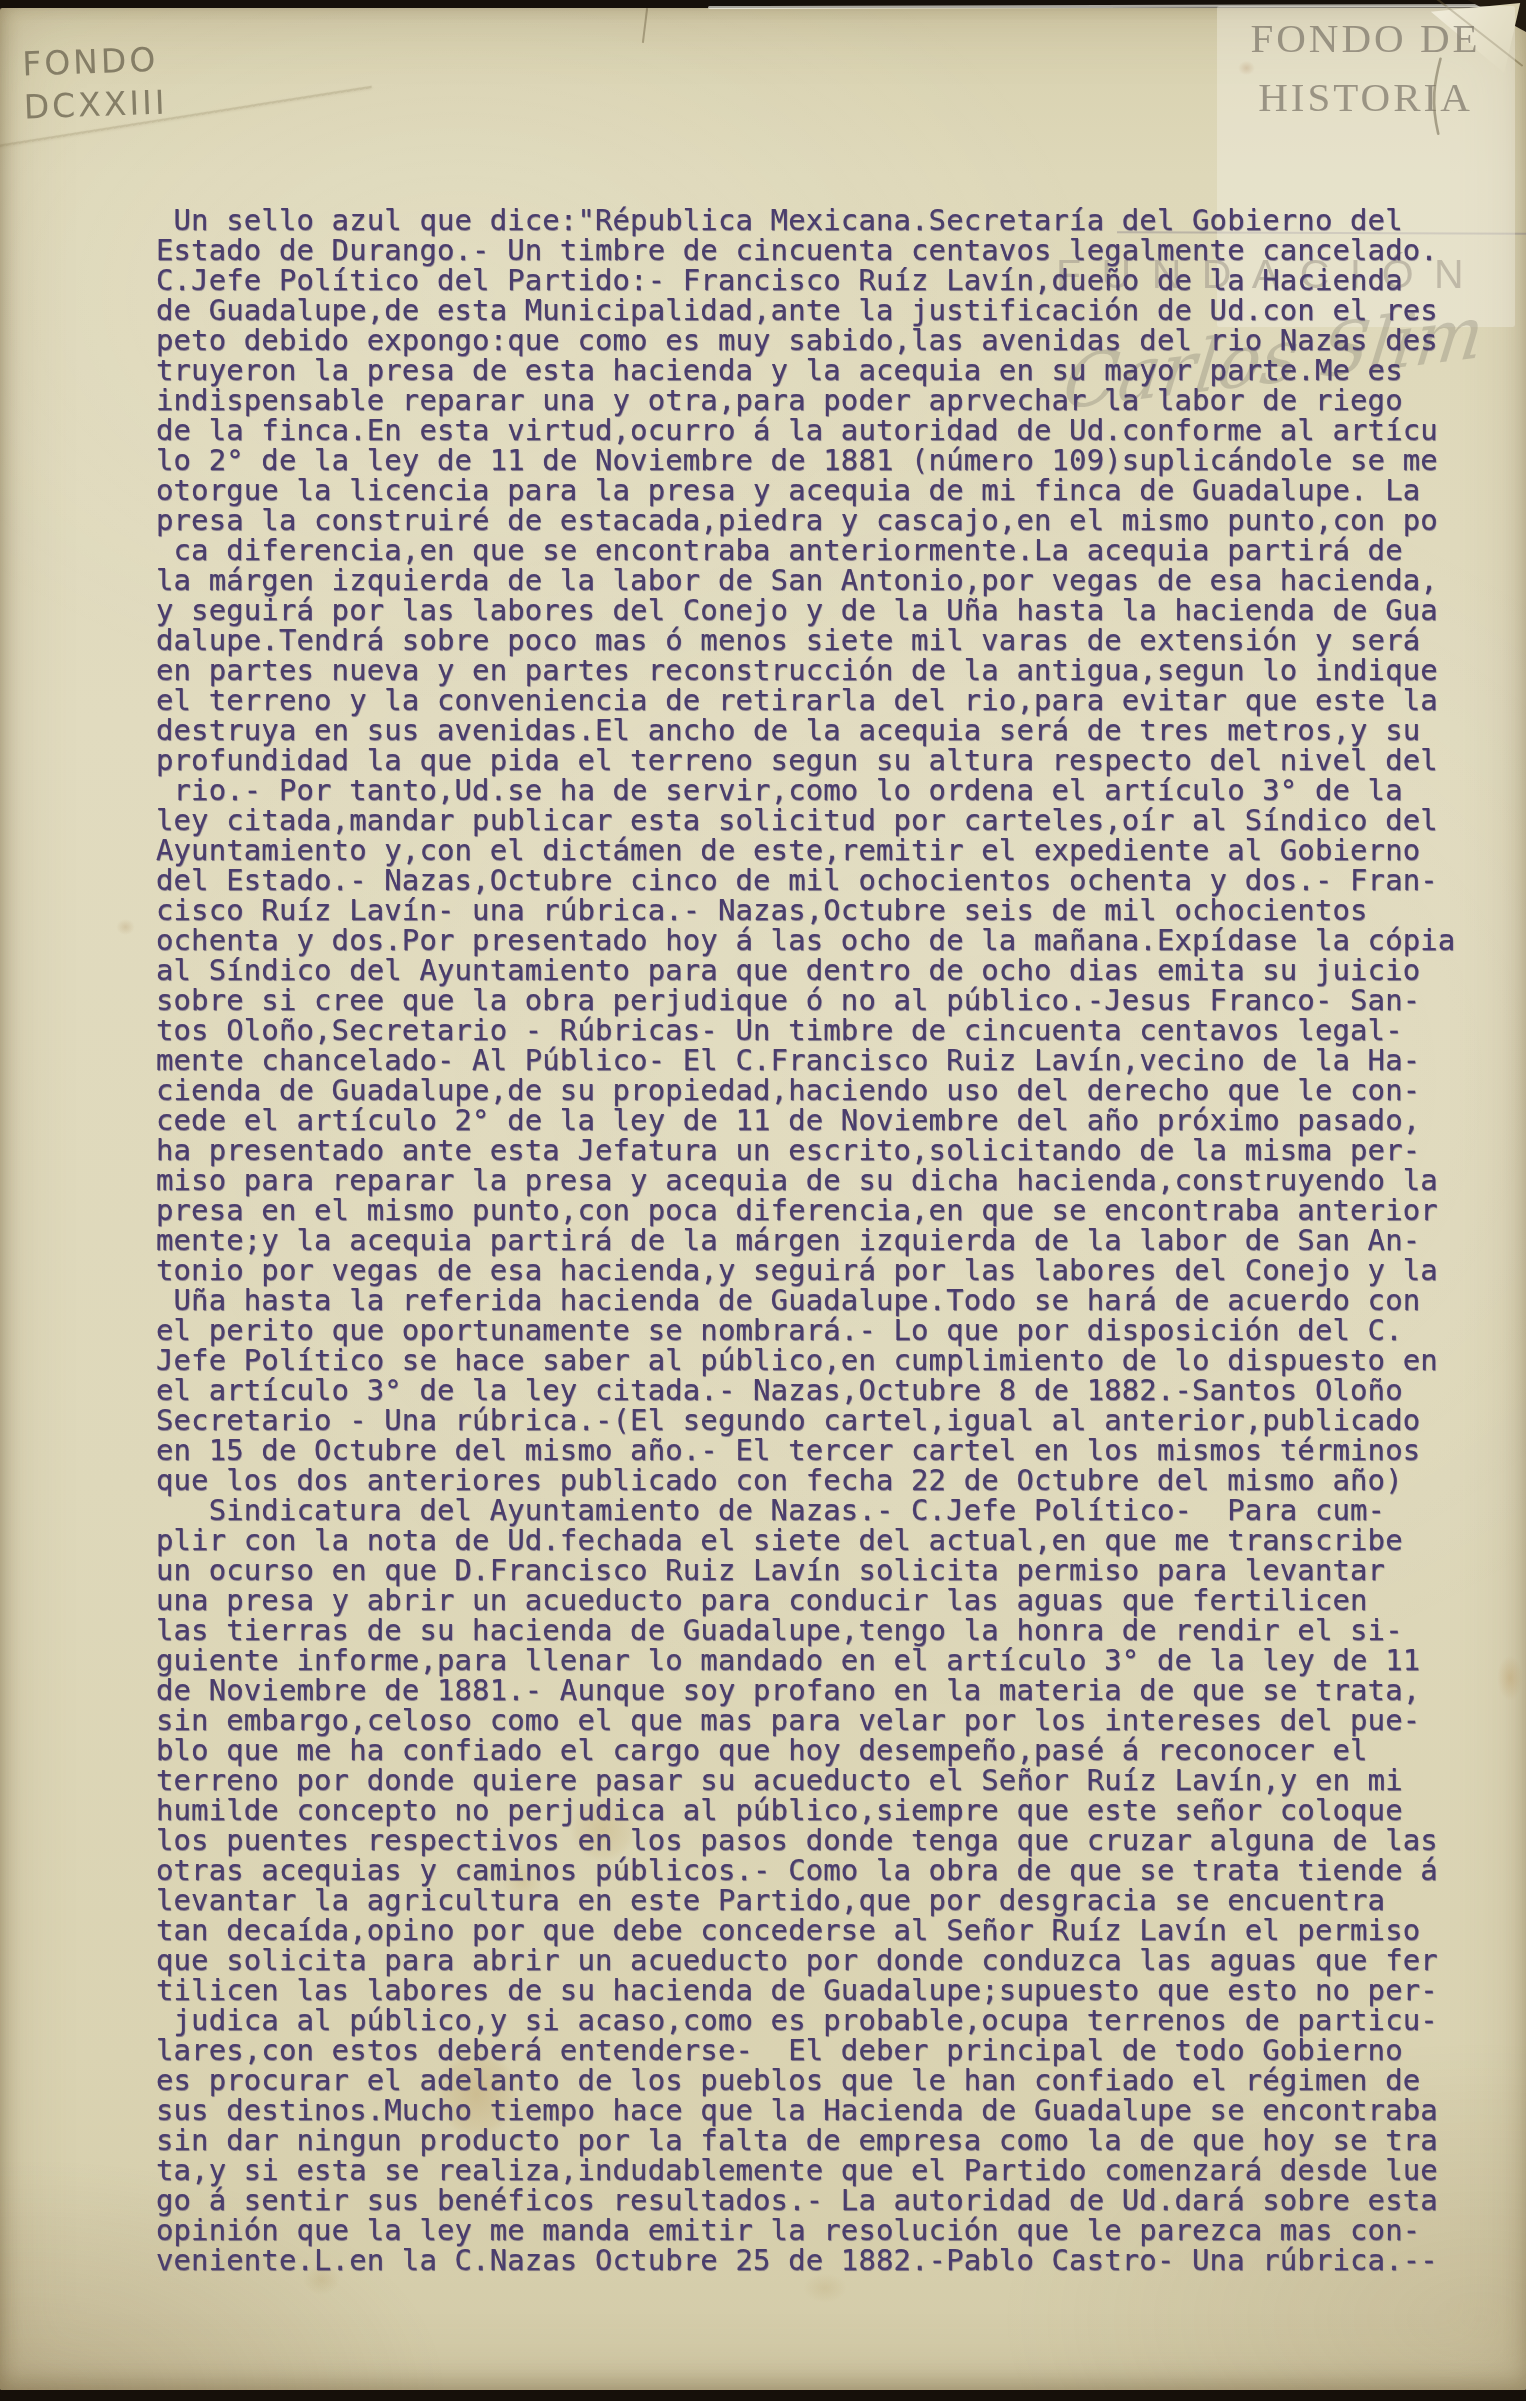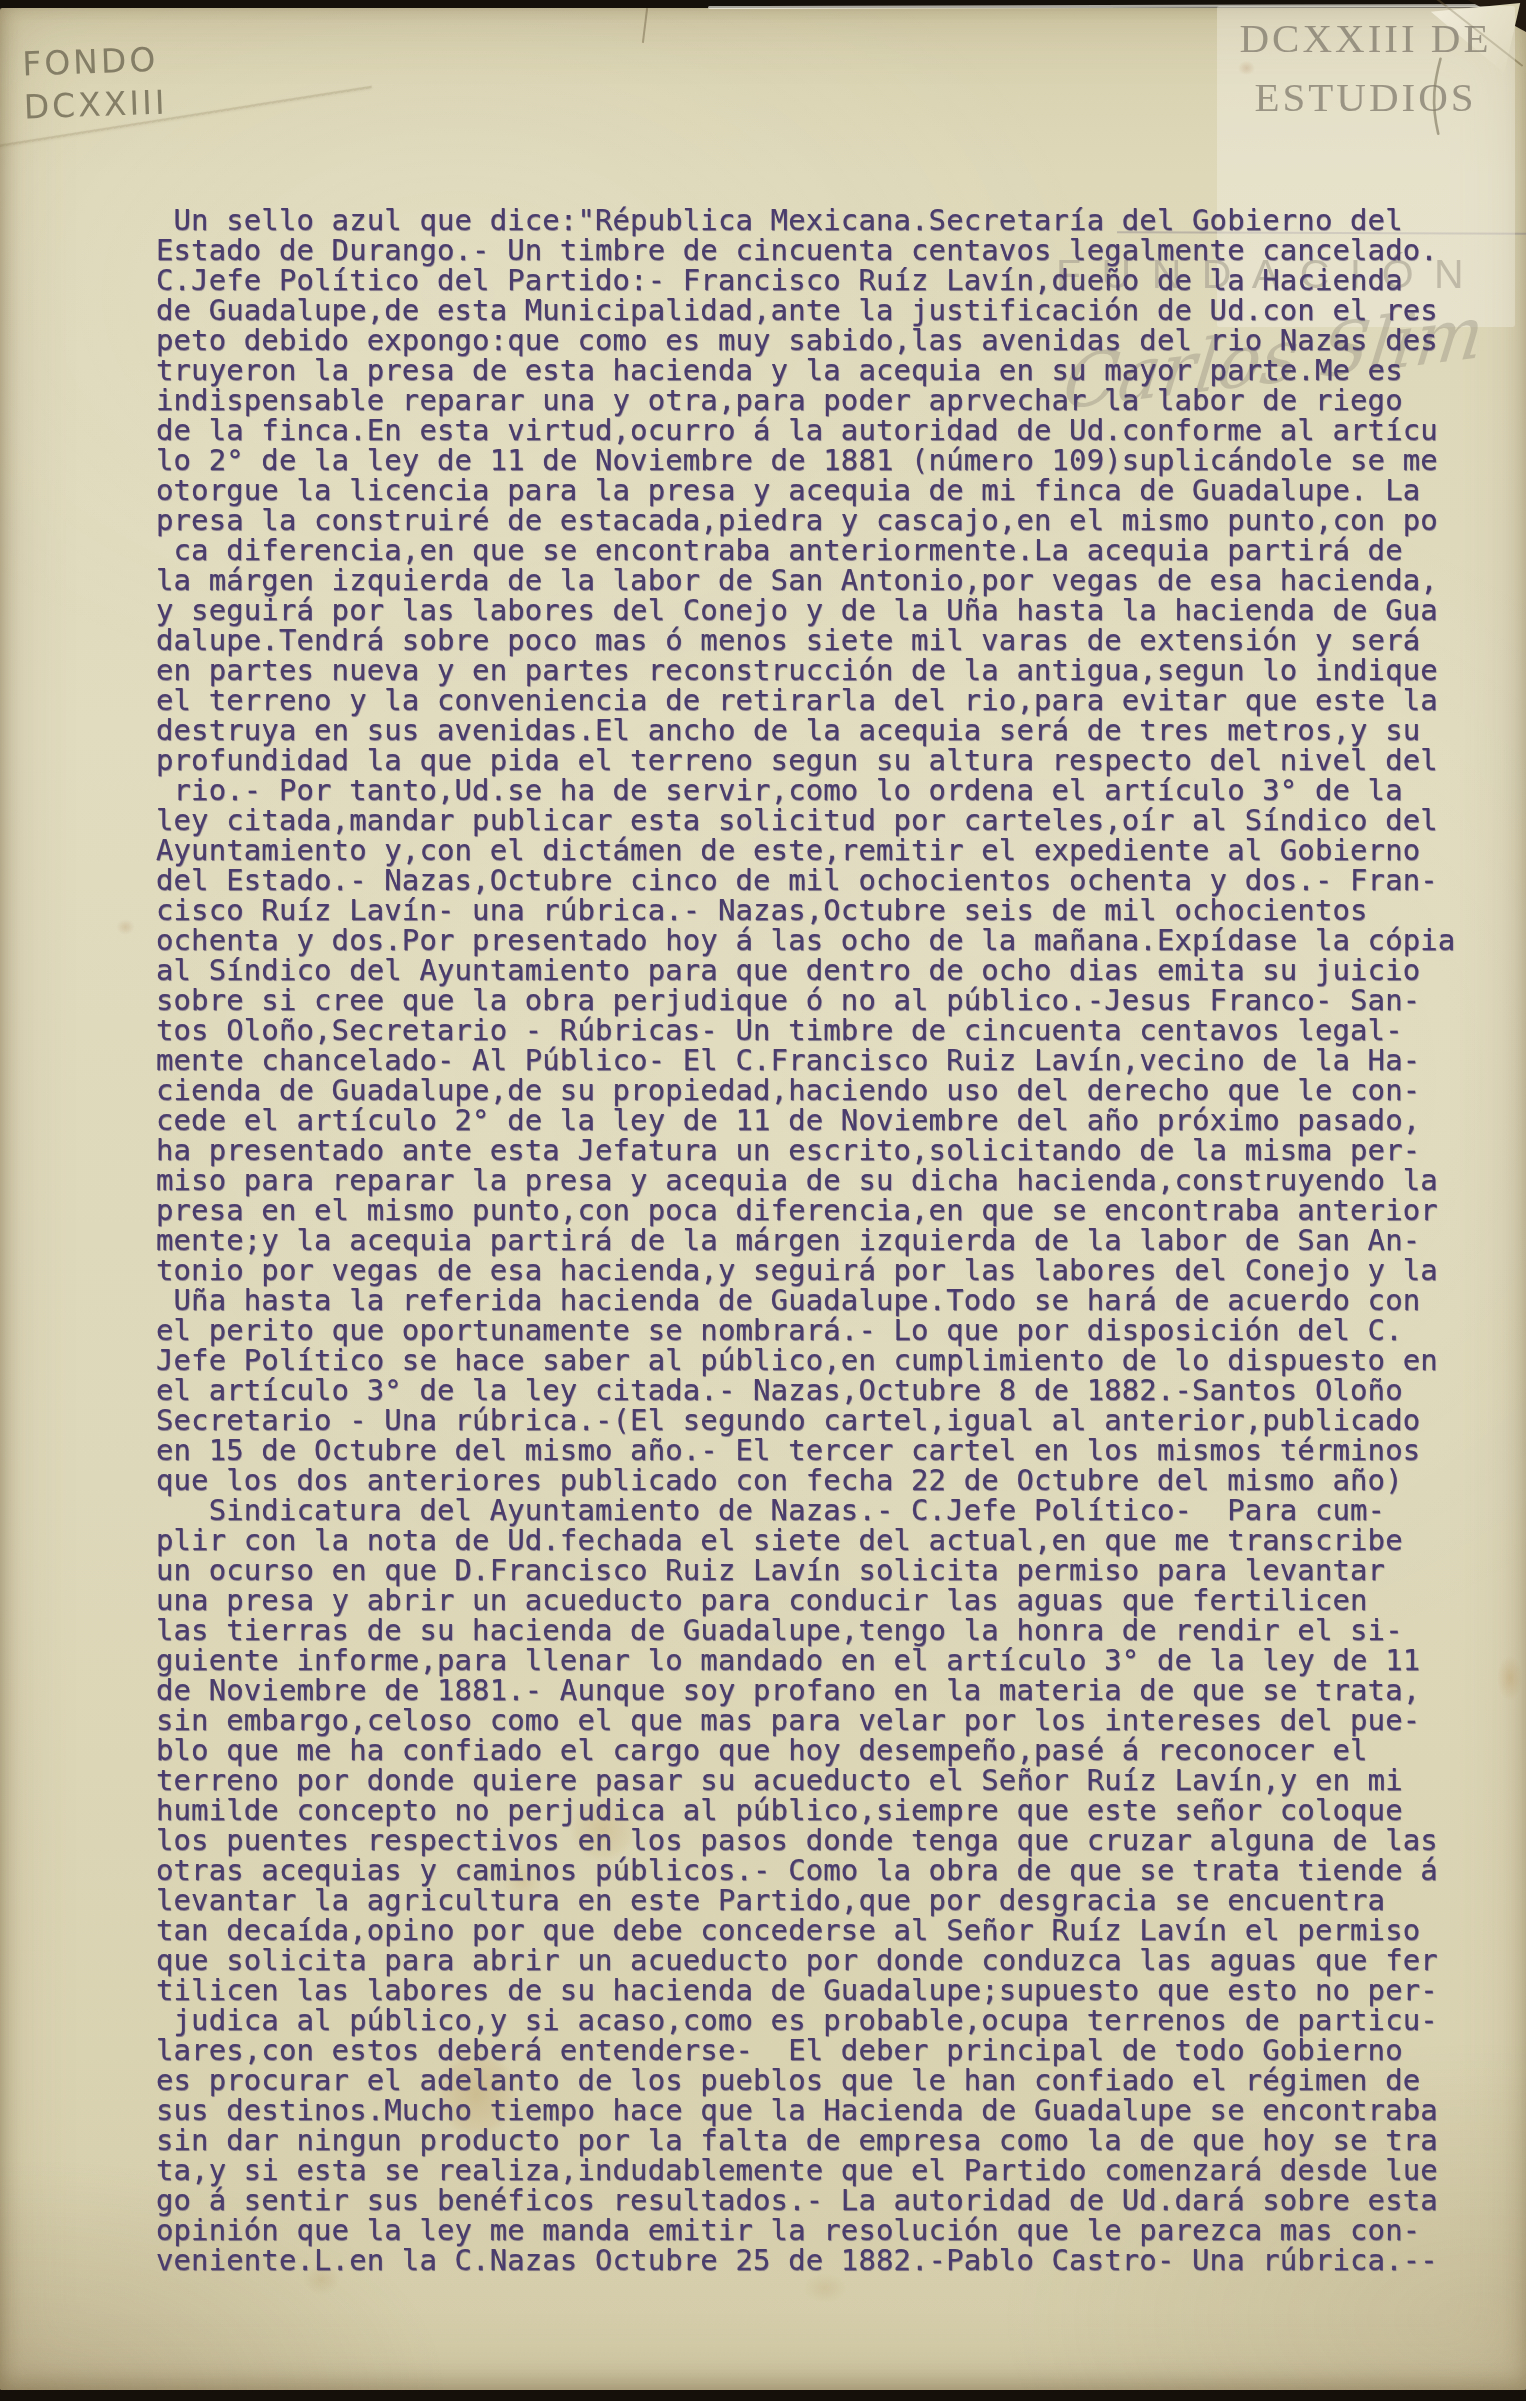--- a/index.html
+++ b/index.html
@@ -79,22 +79,22 @@
 <div class="stain s2"></div>
 <div class="stain s3"></div>
 <div class="stain s4"></div>
 <div class="stain s5"></div>
 <div class="stain s6"></div>
 <div class="stain s7"></div>
 <div class="stain s8"></div>
 
 <div class="wm-band"></div>
 <div class="wm-text">
-  <div>DCXXIII DE</div>
-  <div>ESTUDIOS</div>
+  <div>FONDO DE</div>
+  <div>HISTORIA</div>
 </div>
 <div class="wm-fundacion">FUNDACIÓN</div>
 <div class="wm-signature">Carlos Slim</div>
 
 <div class="fond-note">FONDO
 DCXXIII</div>
 
 <svg class="pencil-stroke" width="33" height="84" viewBox="0 0 44 110">
   <path d="M26 4 C18 34, 13 62, 23 104" fill="none" stroke="#7f7760" stroke-width="3.5" stroke-linecap="round" opacity="0.62"></path>
 </svg>

